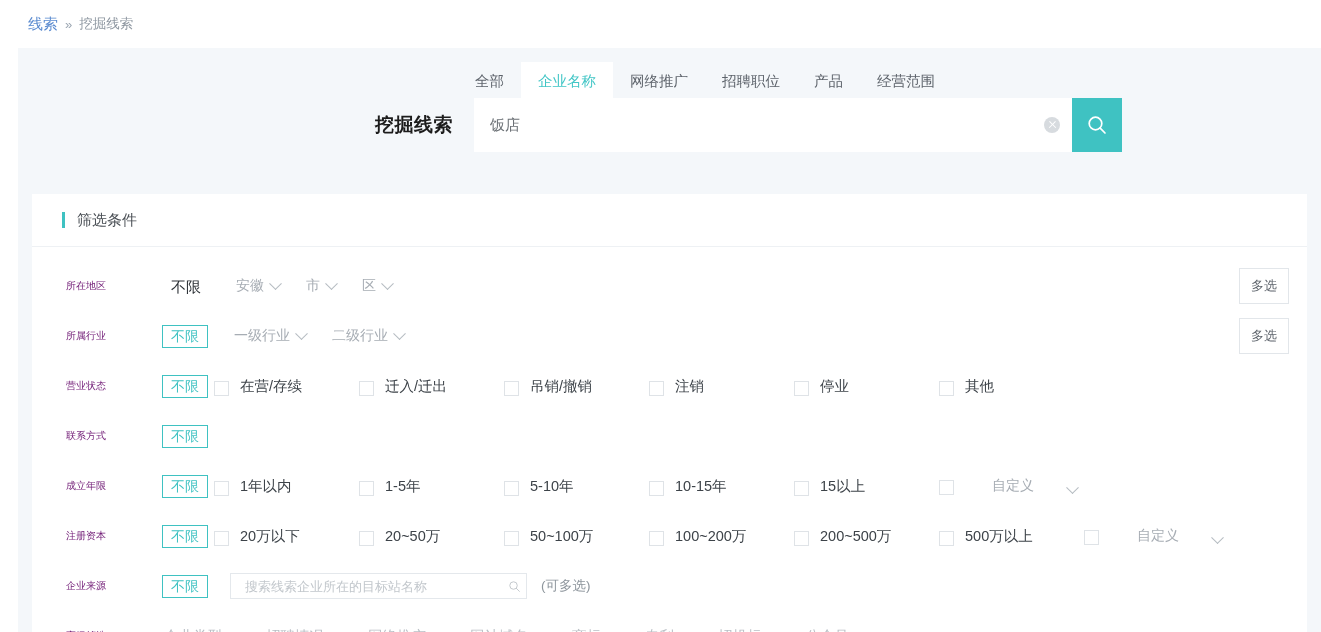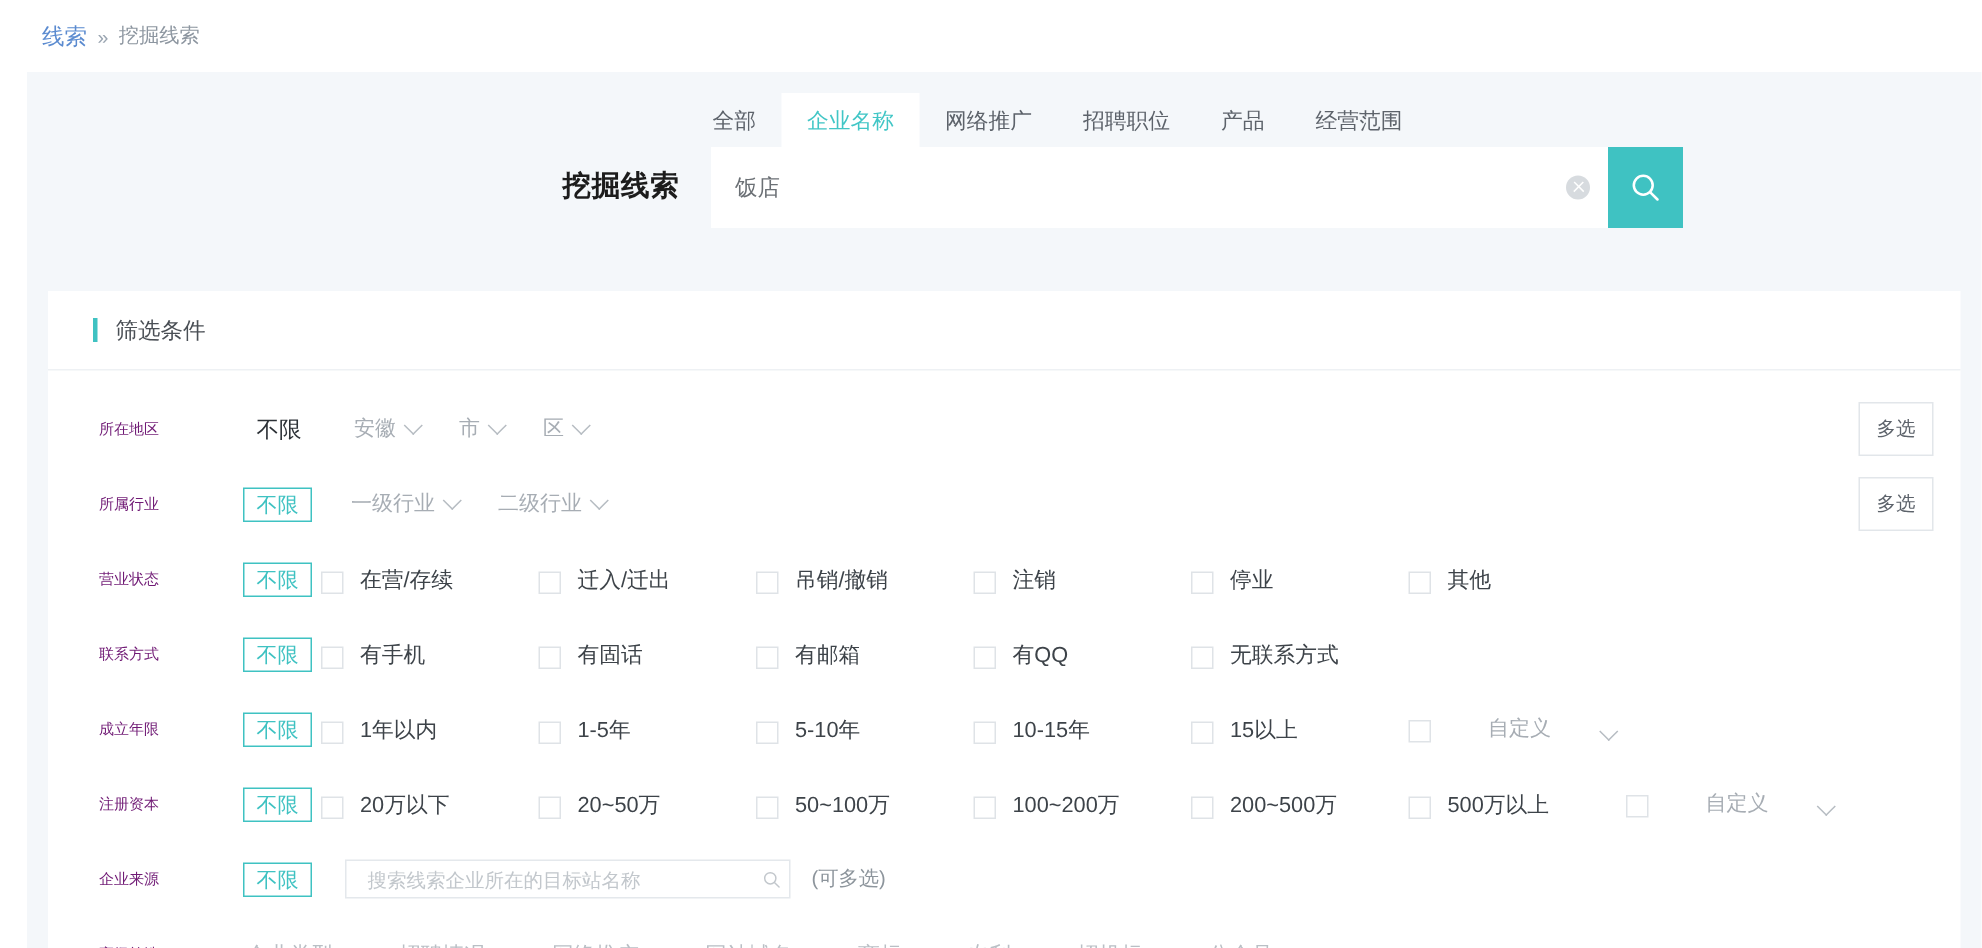--- a/index.html
+++ b/index.html
@@ -416,42 +416,20 @@
           <label class="cb">
             <span class="box"></span>
             <span class="txt">其他</span>
           </label>
         </div>
       </div>
 
       <div class="frow">
         <div class="flabel">联系方式</div>
         <div class="chip">不限</div>
-        <div class="cb-list">
-          <label class="cb">
-            <span class="box"></span>
-            <span class="txt">有手机</span>
-          </label>
-          <label class="cb">
-            <span class="box"></span>
-            <span class="txt">有固话</span>
-          </label>
-          <label class="cb">
-            <span class="box"></span>
-            <span class="txt">有邮箱</span>
-          </label>
-          <label class="cb">
-            <span class="box"></span>
-            <span class="txt">有QQ</span>
-          </label>
-          <label class="cb">
-            <span class="box"></span>
-            <span class="txt">无联系方式</span>
-          </label>
-        </div>
       </div>
 
       <div class="frow">
         <div class="flabel">成立年限</div>
         <div class="chip">不限</div>
         <div class="cb-list">
           <label class="cb">
             <span class="box"></span>
             <span class="txt">1年以内</span>
           </label>

